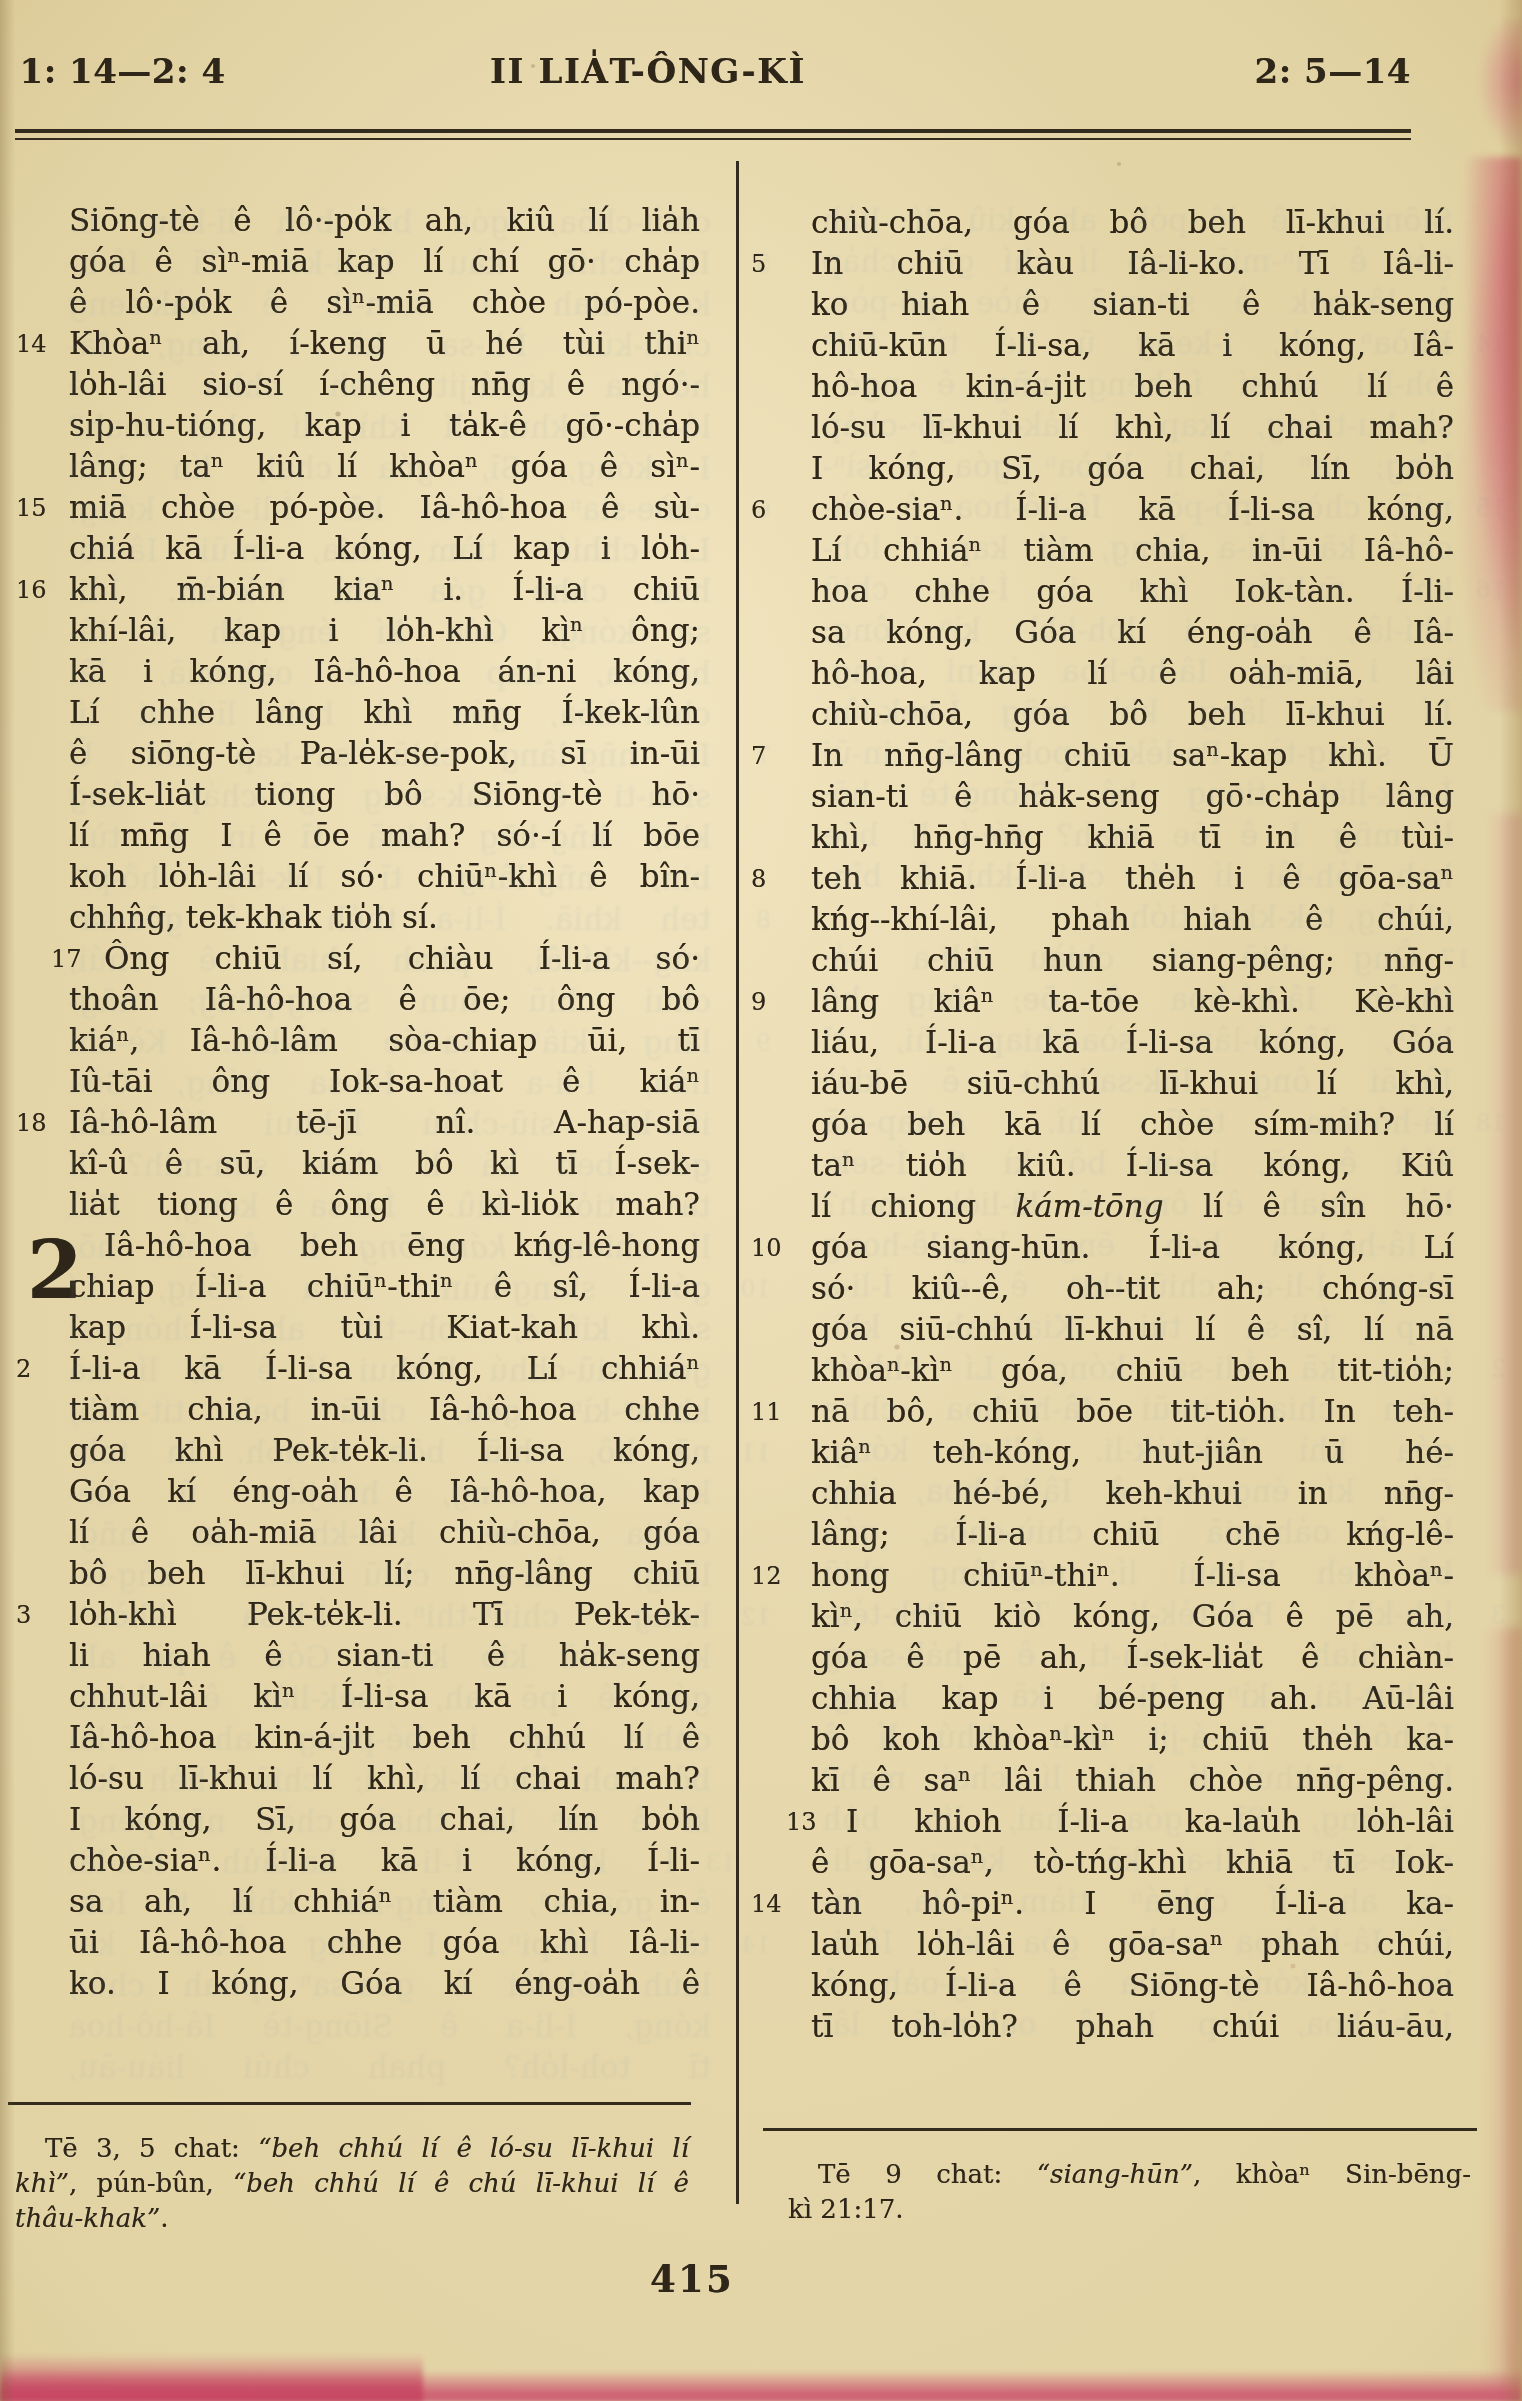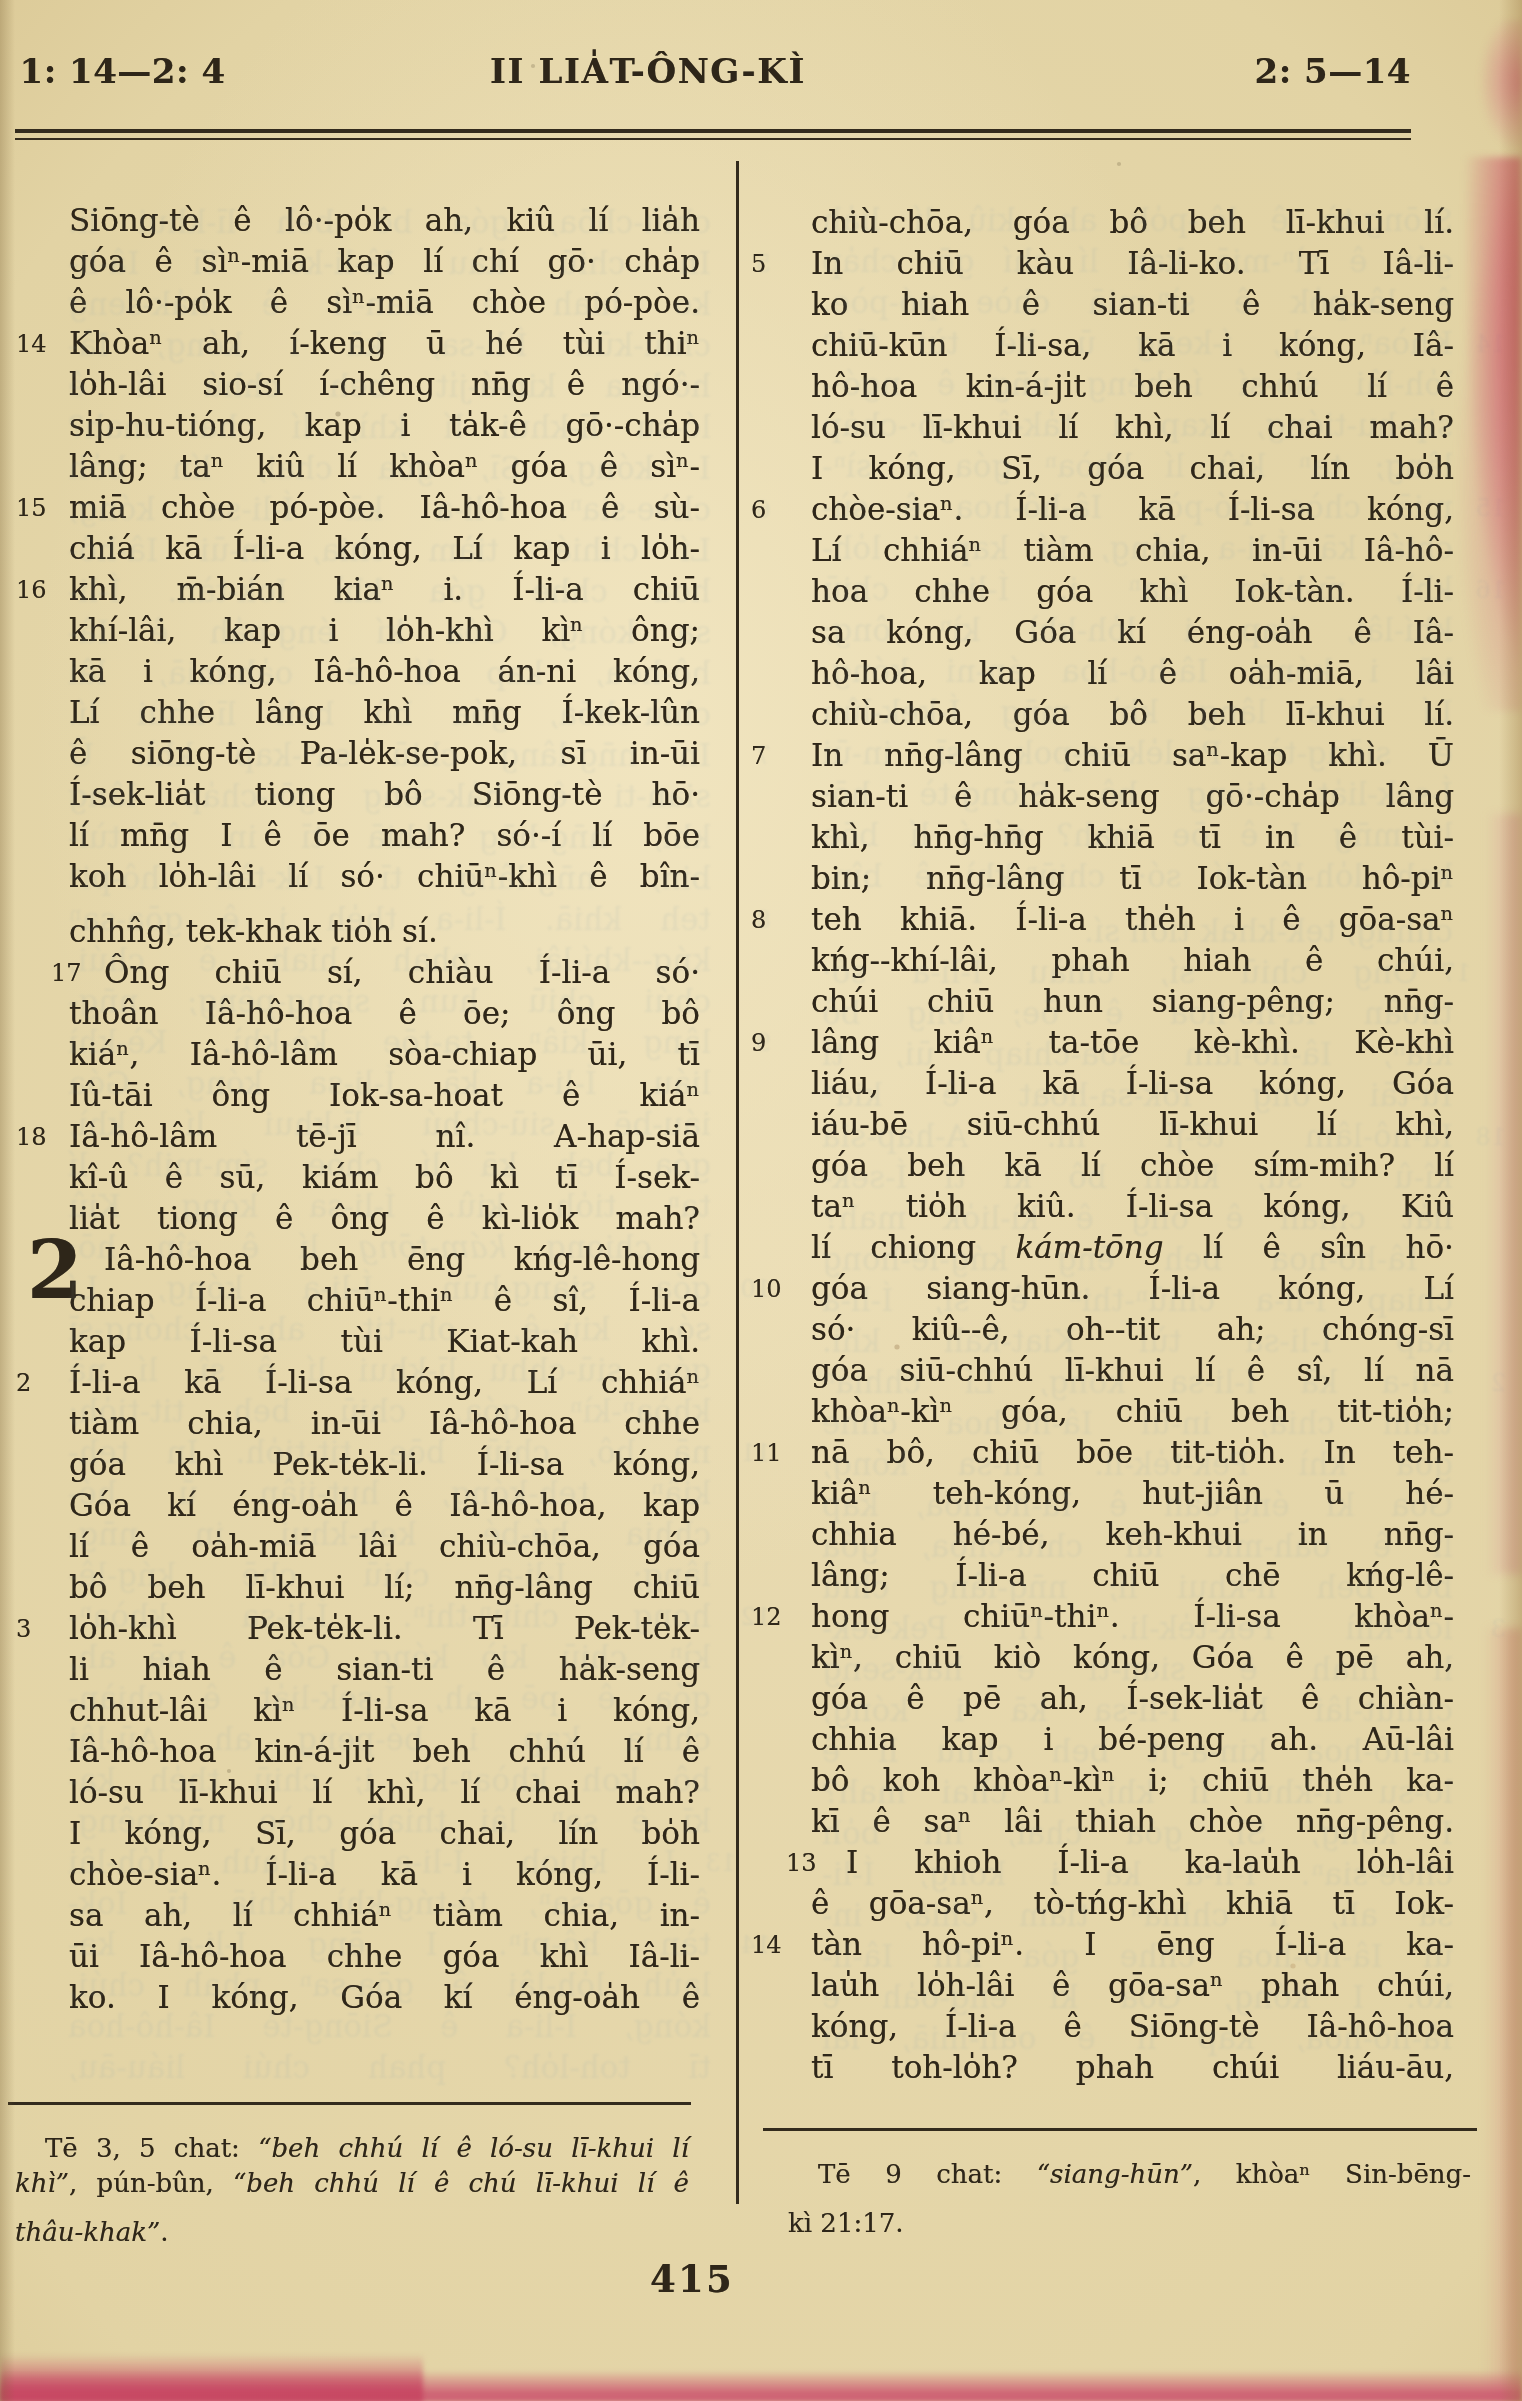--- a/index.html
+++ b/index.html
@@ -31,21 +31,21 @@
     border-top:4.9px solid var(--rule);border-bottom:2.7px solid var(--rule);}
   
   .divider{position:absolute;left:736px;top:161px;width:3.3px;height:2043px;background:var(--rule);}
   .col{position:absolute;}
   .col-left{left:69px;top:200px;width:631px;}
   .col-right{left:811px;top:202px;width:643px;}
   .line{
     position:relative;height:41px;line-height:41px;font-size:31px;
     text-align:justify;text-align-last:justify;
   }
-  .line.left{text-align:left;text-align-last:left;margin-top:14px;}
+  .line.left{text-align:left;text-align-last:left;}
   .line.indent{text-indent:35px;}
   .vnum{position:absolute;top:1.1px;font-size:24px;line-height:41px;}
   .col-left .vnum{left:-53px;width:42px;text-align:right;}
   .col-right .vnum{left:-60px;width:47px;text-align:left;}
   .chapter-num{position:absolute;left:27px;top:1230px;font-size:80px;font-weight:700;line-height:1;}
   
   .fn{position:absolute;}
   .fn .line{height:35px;line-height:35px;font-size:26px;}
   .fn .line.indent{text-indent:30px;}
   #fn-left{left:15px;top:2131px;width:674px;}
@@ -158,21 +158,20 @@
     <div class="line">I kóng, Sī, góa chai, lín bo̍h</div>
     <div class="line">chòe-siaⁿ. Í-li-a kā Í-li-sa kóng,<span class="vnum">6</span></div>
     <div class="line">Lí chhiáⁿ tiàm chia, in-ūi Iâ-hô-</div>
     <div class="line">hoa chhe góa khì Iok-tàn. Í-li-</div>
     <div class="line">sa kóng, Góa kí éng-oa̍h ê Iâ-</div>
     <div class="line">hô-hoa, kap lí ê oa̍h-miā, lâi</div>
     <div class="line">chiù-chōa, góa bô beh lī-khui lí.</div>
     <div class="line">In nn̄g-lâng chiū saⁿ-kap khì. Ū<span class="vnum">7</span></div>
     <div class="line">sian-ti ê ha̍k-seng gō·-cha̍p lâng</div>
     <div class="line">khì, hn̄g-hn̄g khiā tī in ê tùi-</div>
-    <div class="line">bin; nn̄g-lâng tī Iok-tàn hô-piⁿ</div>
     <div class="line">teh khiā. Í-li-a the̍h i ê gōa-saⁿ<span class="vnum">8</span></div>
     <div class="line">kńg--khí-lâi, phah hiah ê chúi,</div>
     <div class="line">chúi chiū hun siang-pêng; nn̄g-</div>
     <div class="line">lâng kiâⁿ ta-tōe kè-khì. Kè-khì<span class="vnum">9</span></div>
     <div class="line">liáu, Í-li-a kā Í-li-sa kóng, Góa</div>
     <div class="line">iáu-bē siū-chhú lī-khui lí khì,</div>
     <div class="line">góa beh kā lí chòe sím-mih? lí</div>
     <div class="line">taⁿ tio̍h kiû. Í-li-sa kóng, Kiû</div>
     <div class="line">lí chiong <i>kám-tōng</i> lí ê sîn hō·</div>
     <div class="line">góa siang-hūn. Í-li-a kóng, Lí<span class="vnum">10</span></div>

